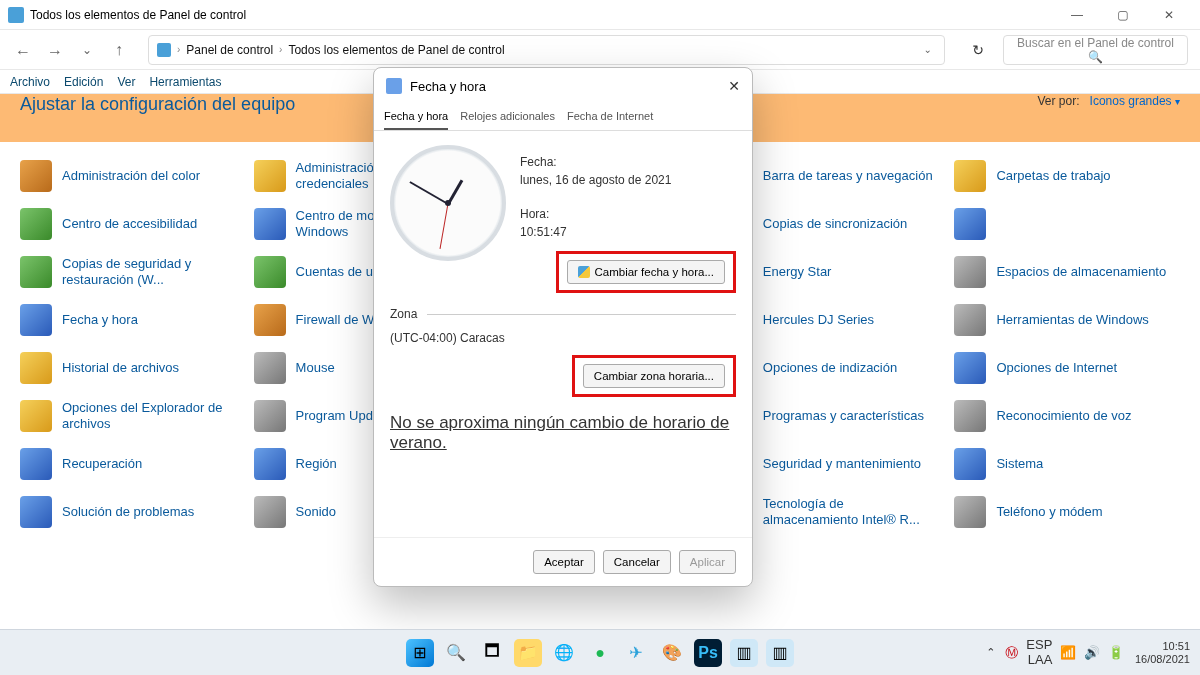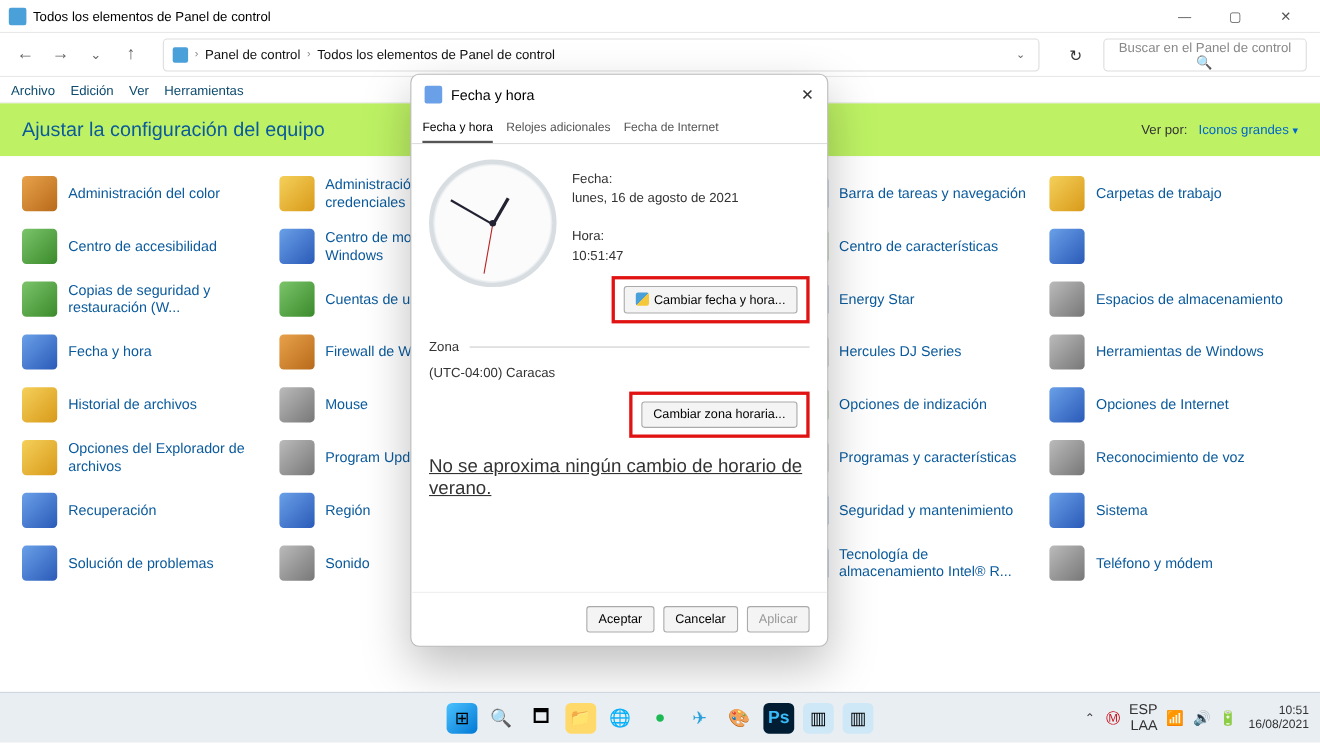--- a/index.html
+++ b/index.html
@@ -18,21 +18,21 @@
 .breadcrumb .sep { color:#888; font-size:10px;}
 .breadcrumb .bc-ic { width:14px;height:14px;background:#4aa0d8;border-radius:2px;display:inline-block;}
 .refresh { width:30px; text-align:center; color:#333; font-size:14px;}
 .dropdownarr { color:#666; font-size:10px; margin-right:4px;}
 .searchbox { width:185px; height:30px; border:1px solid #ddd; border-radius:4px; display:flex; align-items:center; padding:0 8px; font-size:12px; color:#888; justify-content:space-between;flex-direction:column;}
 
 
 .menubar { height:24px; background:#fff; display:flex; align-items:center; padding:0 10px; gap:14px; font-size:12px; color:#0c4a6e; border-bottom:1px solid #e8e8e8;}
 
 
-.heading { background:#bef264; height:48px; display:flex; align-items:center; padding:0 20px; font-size:18px; color:#0a5a9c; justify-content:space-between;}
+.heading { background:#fdba74; height:48px; display:flex; padding:0 20px; font-size:18px; color:#0a5a9c; justify-content:space-between;}
 .heading .right { font-size:12px; color:#333;}
 .heading .right a { color:#0066cc; text-decoration:none; }
 .heading .right .arr{font-size:10px;color:#0066cc;}
 
 
 .grid { background:#fff; height:calc(675px - 30px - 40px - 24px - 48px - 46px); padding:10px 20px 0; display:grid; grid-template-columns:repeat(5,1fr); grid-auto-rows:48px; column-gap:8px; row-gap:0; align-content:start;}
 .cpitem { display:flex; align-items:center; gap:10px; font-size:13px; color:#0a5a9c; cursor:pointer; line-height:1.2; padding-right:6px;}
 .cpitem .ico { width:32px; height:32px; flex:0 0 32px; border-radius:4px; }
 .cpitem span.lbl { }
 .c1{background:linear-gradient(135deg,#e8a24a,#b86a1a);}
@@ -158,21 +158,21 @@
     <div class="cpitem">
       <div class="ico c3"></div>
       <span class="lbl">Centro de movilidad de Windows</span>
     </div>
     <div class="cpitem" style="visibility: hidden;">
       <div class="ico c4"></div>
       <span class="lbl"></span>
     </div>
     <div class="cpitem">
       <div class="ico c2"></div>
-      <span class="lbl">Centro de características</span>
+      <span class="lbl">Copias de sincronización</span>
     </div>
     <div class="cpitem">
       <div class="ico c3"></div>
     </div>
     <div class="cpitem">
       <div class="ico c2"></div>
       <span class="lbl">Copias de seguridad y restauración (W...</span>
     </div>
     <div class="cpitem">
       <div class="ico c2"></div>

